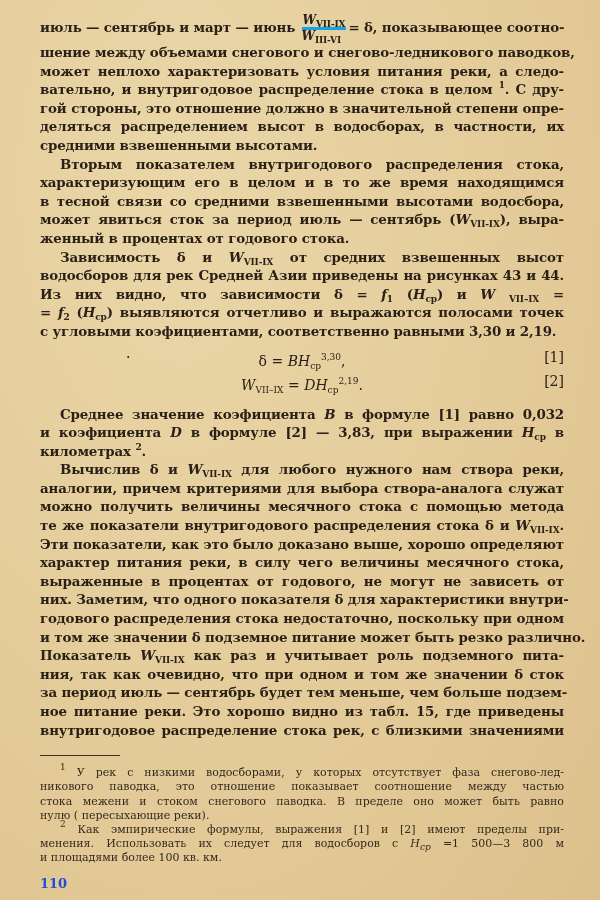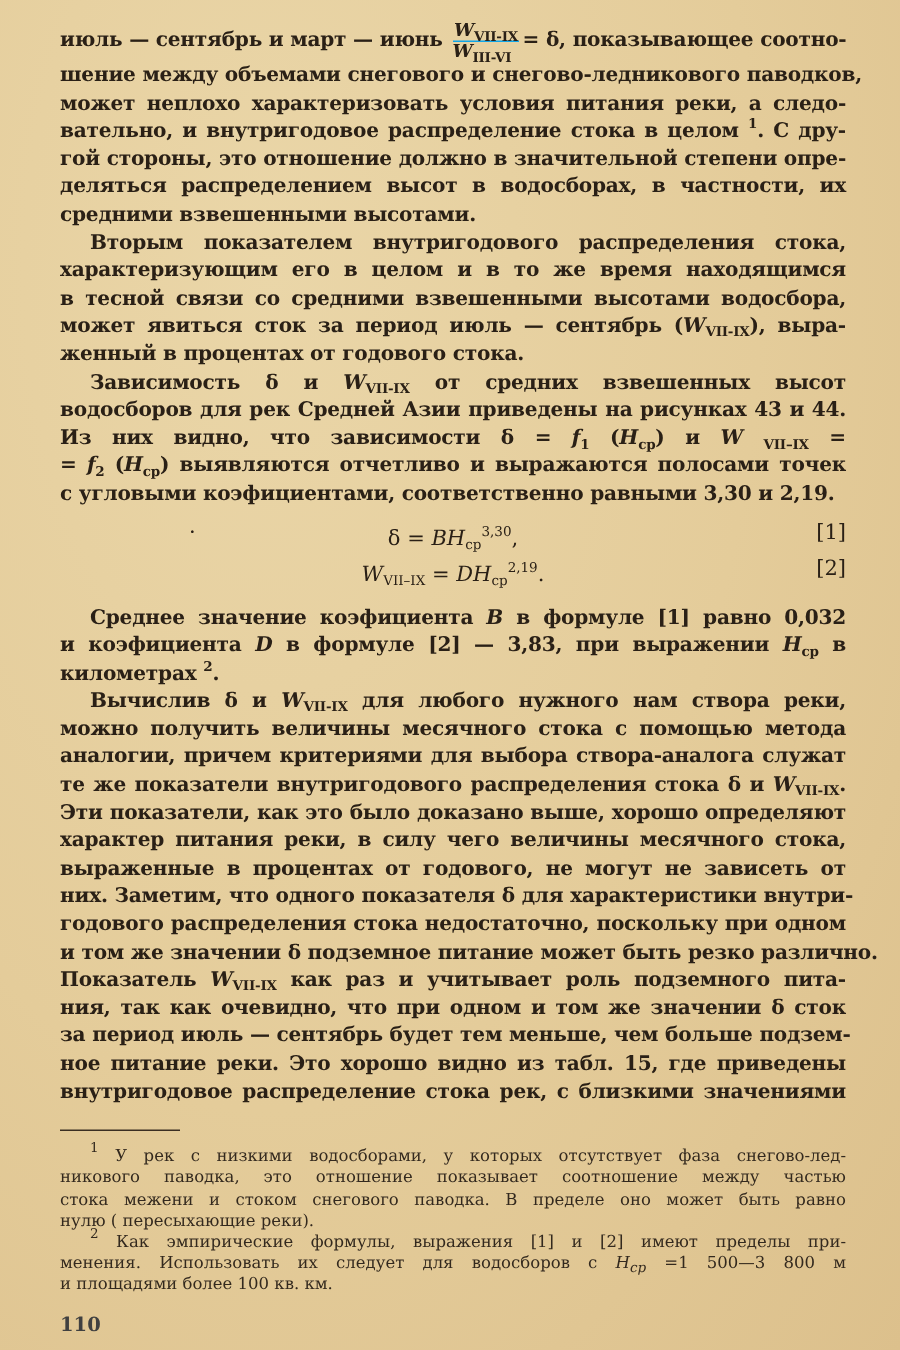--- a/index.html
+++ b/index.html
@@ -17,29 +17,29 @@
   .p {
     font-size:13.4px; line-height:18.6px; text-align:justify;
     margin:0; letter-spacing:-0.15px;font-weight:bold;
   }
   .line { display:block; text-align:justify; text-align-last:justify; white-space:nowrap; }
   .line.last { text-align-last:left; }
   sub { font-size:9px; vertical-align:-3px; line-height:0; }
   sup { font-size:9px; vertical-align:6px; line-height:0; }
   i { font-style:italic; }
   .frac { display:inline-block; vertical-align:middle; text-align:center; font-size:12px; line-height:13px; margin:0 2px; }
-  .frac .num { display:block; border-bottom:1px solid #0ea5e9; padding:0 1px; }
+  .frac .num { display:block; border-bottom:3px solid #0ea5e9; padding:0 1px; }
   .frac .den { display:block; }
   .formula { position:relative; height:24px; font-size:14px; }
   .formula .expr { position:absolute; width:100%; text-align:center; top:4px; }
   .formula .num-tag { position:absolute; right:0; top:0; }
   .formula .dot { position:absolute; left:86px; top:0; }
   .rule { width:80px; height:1px; background:#3a2e22; margin:16px 0 10px 0; }
   .fn { font-size:11px; line-height:14.2px; text-align:justify; margin:0; color:#33291e; }
-  .pagenum { position:absolute; left:40px; top:876px; font-size:13px; font-weight:bold; color:#404040; font-family:"DejaVu Serif", serif; }
+  .pagenum { position:absolute; left:40px; top:876px; font-size:13px; font-weight:bold; color:#1d4ed8; font-family:"DejaVu Serif", serif; }
 </style>
 </head>
 <body>
 
 <div class="page">
 
   <div class="p">
     <span class="line">июль — сентябрь и март — июнь <span class="frac"><span class="num"><i>W</i><sub>VII-IX</sub></span><span class="den"><i>W</i><sub>III-VI</sub></span></span>= δ, показывающее соотно-</span>
     <span class="line">шение между объемами снегового и снегово-ледникового паводков,</span>
     <span class="line">может неплохо характеризовать условия питания реки, а следо-</span>
@@ -79,22 +79,22 @@
   <div style="height:8px"></div>
 
   <div class="p">
     <span class="line" style="padding-left:20px">Среднее значение коэфициента <i>B</i> в формуле [1] равно 0,032</span>
     <span class="line">и коэфициента <i>D</i> в формуле [2] — 3,83, при выражении <i>H</i><sub>ср</sub> в</span>
     <span class="line last">километрах <sup>2</sup>.</span>
   </div>
 
   <div class="p">
     <span class="line" style="padding-left:20px">Вычислив δ и <i>W</i><sub>VII-IX</sub> для любого нужного нам створа реки,</span>
+    <span class="line">аналогии, причем критериями для выбора створа-аналога служат</span>
     <span class="line">можно получить величины месячного стока с помощью метода</span>
-    <span class="line">аналогии, причем критериями для выбора створа-аналога служат</span>
     <span class="line">те же показатели внутригодового распределения стока δ и <i>W</i><sub>VII-IX</sub>.</span>
     <span class="line">Эти показатели, как это было доказано выше, хорошо определяют</span>
     <span class="line">характер питания реки, в силу чего величины месячного стока,</span>
     <span class="line">выраженные в процентах от годового, не могут не зависеть от</span>
     <span class="line">них. Заметим, что одного показателя δ для характеристики внутри-</span>
     <span class="line">годового распределения стока недостаточно, поскольку при одном</span>
     <span class="line">и том же значении δ подземное питание может быть резко различно.</span>
     <span class="line">Показатель <i>W</i><sub>VII-IX</sub> как раз и учитывает роль подземного пита-</span>
     <span class="line">ния, так как очевидно, что при одном и том же значении δ сток</span>
     <span class="line">за период июль — сентябрь будет тем меньше, чем больше подзем-</span>

